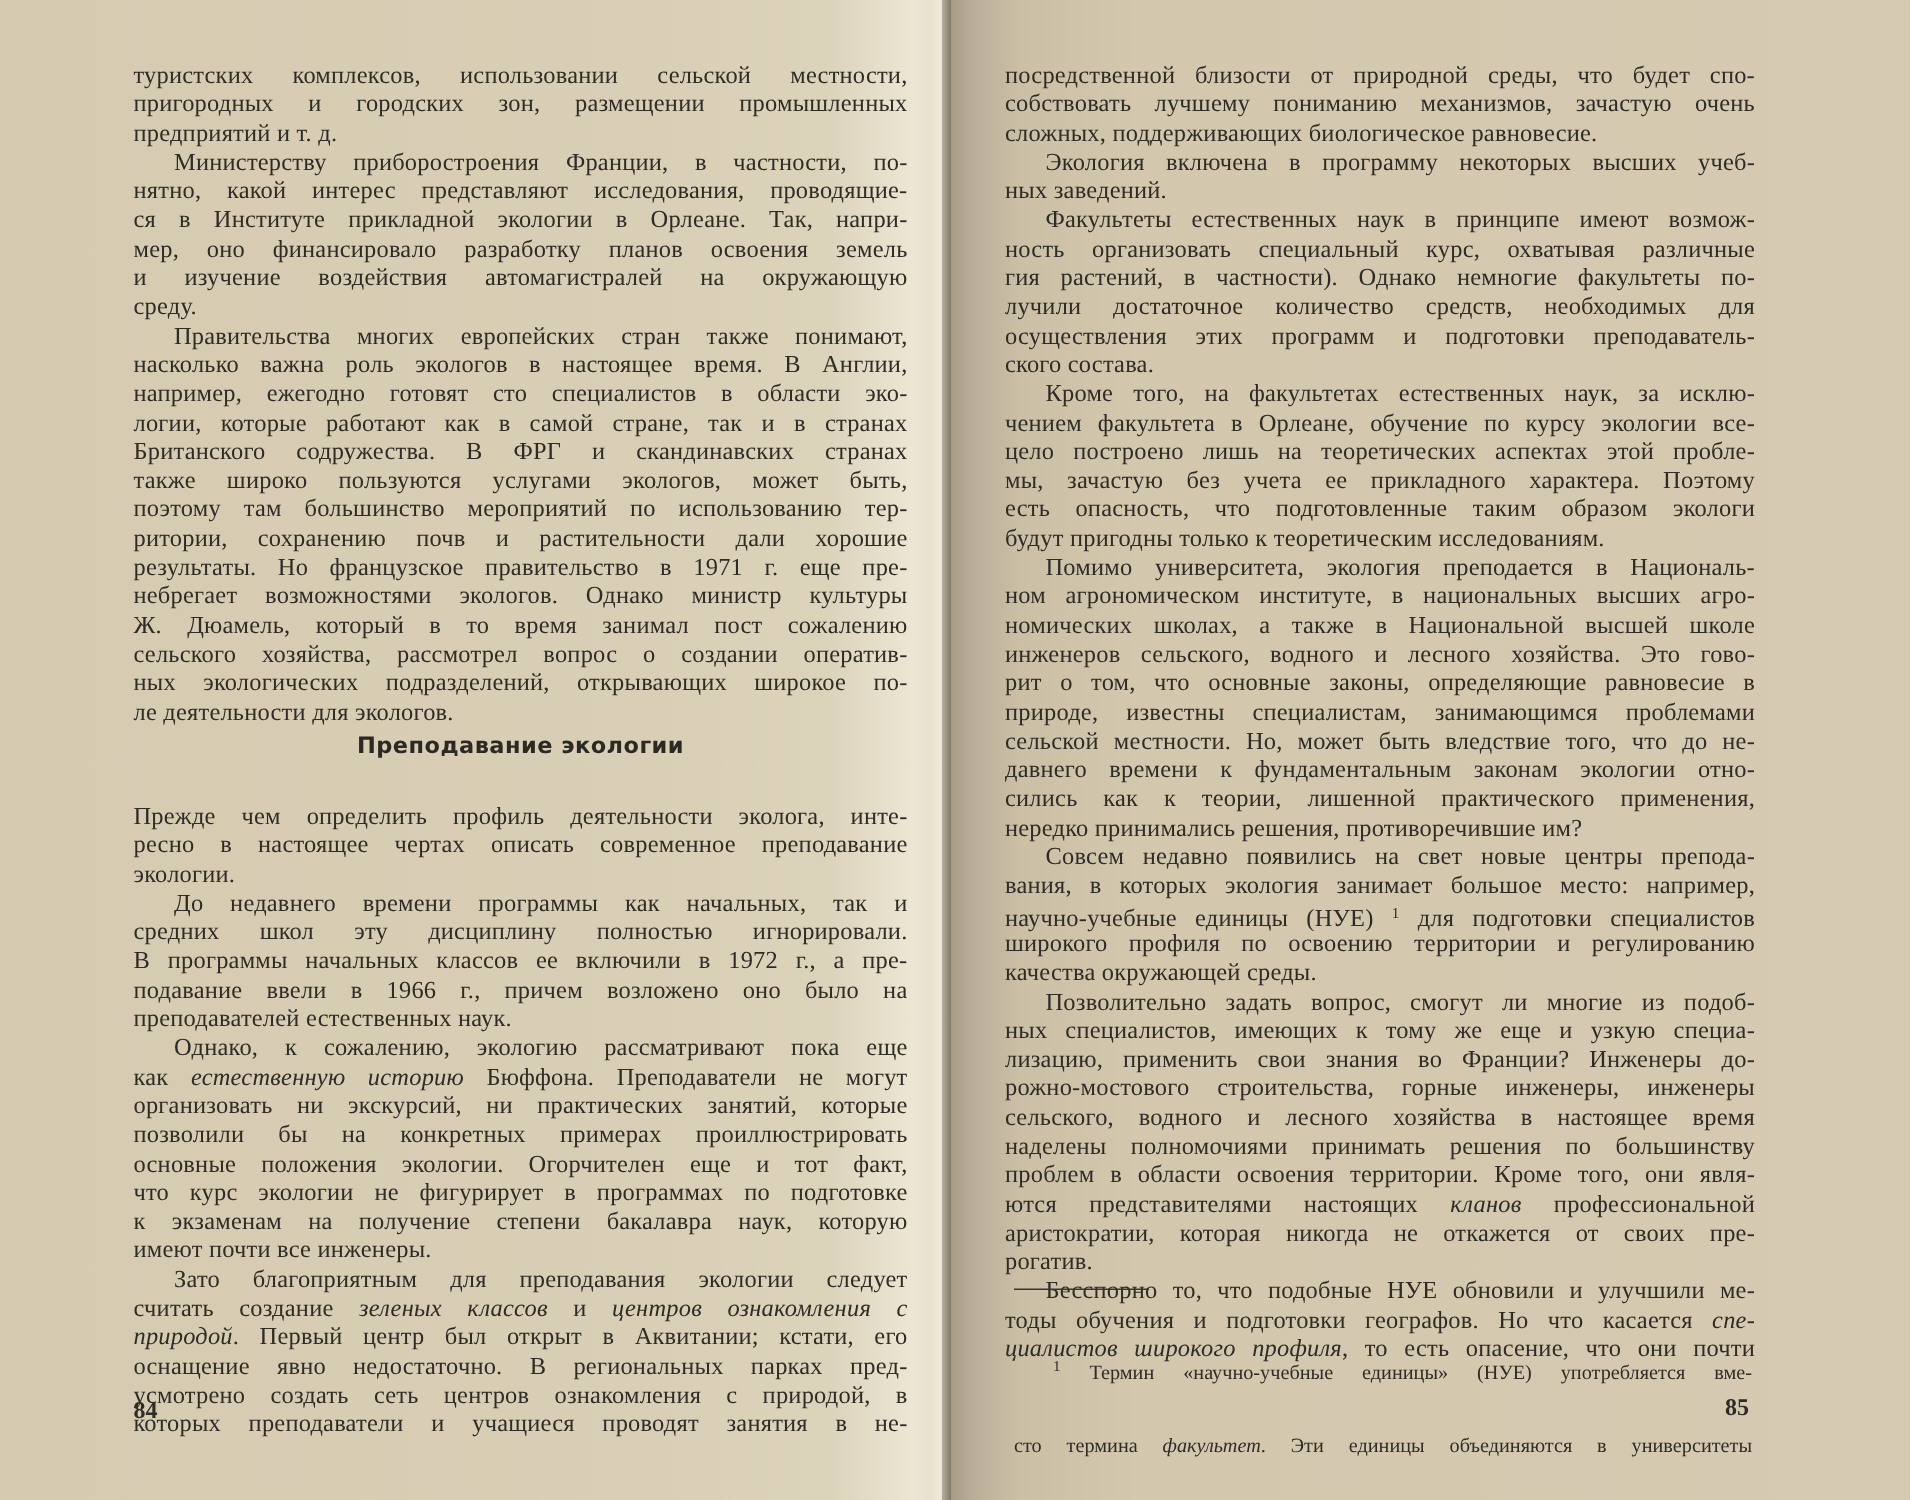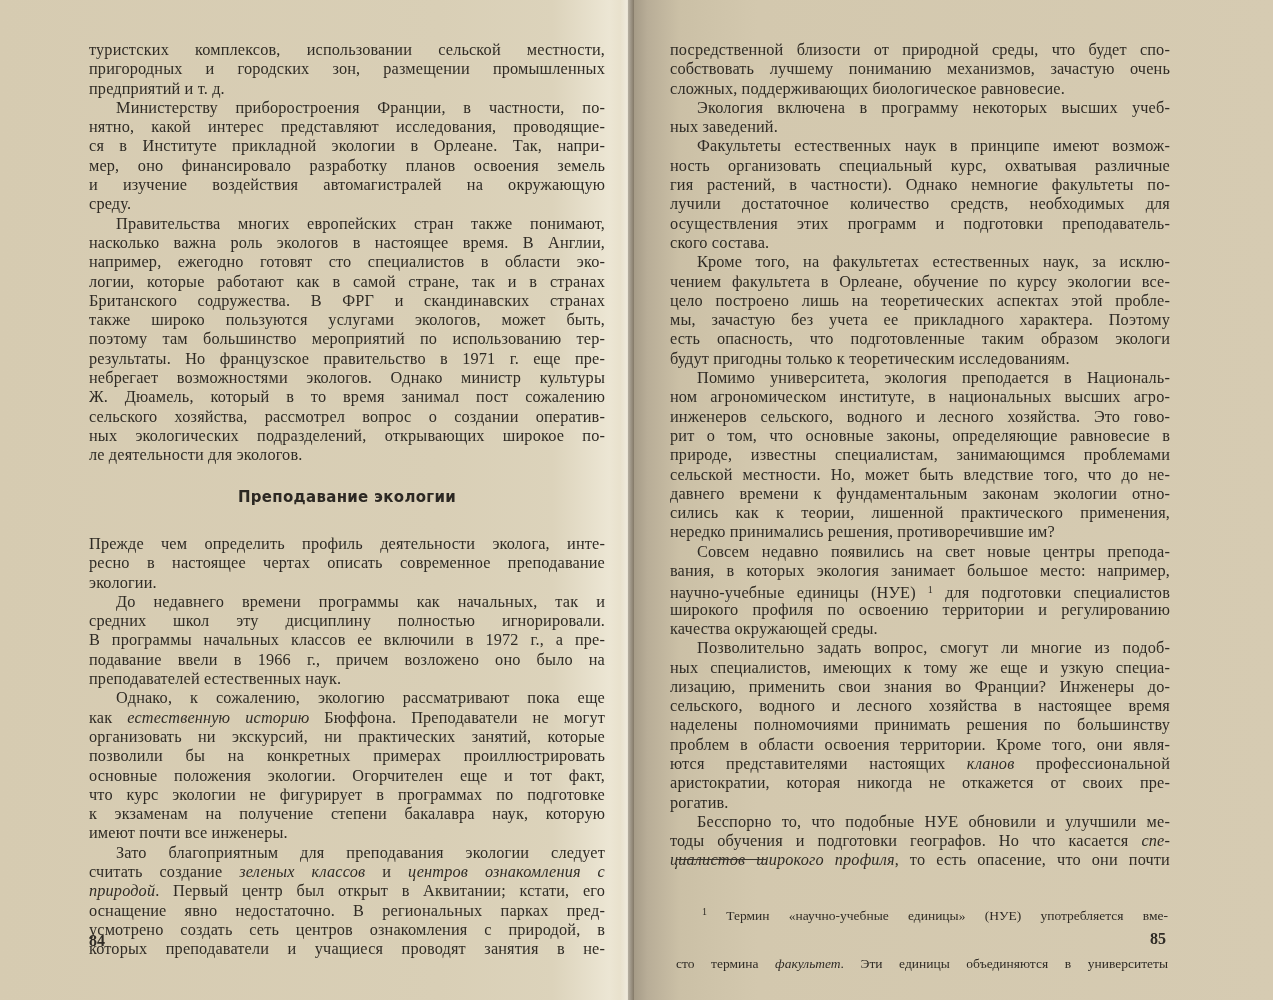--- a/index.html
+++ b/index.html
@@ -80,20 +80,21 @@
         <span class="line">мер, оно финансировало разработку планов освоения земель</span>
         <span class="line">и изучение воздействия автомагистралей на окружающую</span>
         <span class="line last">среду.</span>
         <span class="line indent">Правительства многих европейских стран также понимают,</span>
         <span class="line">насколько важна роль экологов в настоящее время. В Англии,</span>
         <span class="line">например, ежегодно готовят сто специалистов в области эко-</span>
         <span class="line">логии, которые работают как в самой стране, так и в странах</span>
         <span class="line">Британского содружества. В ФРГ и скандинавских странах</span>
         <span class="line">также широко пользуются услугами экологов, может быть,</span>
         <span class="line">поэтому там большинство мероприятий по использованию тер-</span>
+        <span class="line">ритории, сохранению почв и растительности дали хорошие</span>
         <span class="line">результаты. Но французское правительство в 1971 г. еще пре-</span>
         <span class="line">небрегает возможностями экологов. Однако министр культуры</span>
         <span class="line">Ж. Дюамель, который в то время занимал пост сожалению</span>
         <span class="line">сельского хозяйства, рассмотрел вопрос о создании оператив-</span>
         <span class="line">ных экологических подразделений, открывающих широкое по-</span>
         <span class="line last">ле деятельности для экологов.</span>
       </div>
     <div class="heading">Преподавание экологии</div>
     <div class="text-block left-text left-text-2">
         <span class="line">Прежде чем определить профиль деятельности эколога, инте-</span>
@@ -138,35 +139,37 @@
       <span class="line">осуществления этих программ и подготовки преподаватель-</span>
       <span class="line last">ского состава.</span>
       <span class="line indent">Кроме того, на факультетах естественных наук, за исклю-</span>
       <span class="line">чением факультета в Орлеане, обучение по курсу экологии все-</span>
       <span class="line">цело построено лишь на теоретических аспектах этой пробле-</span>
       <span class="line">мы, зачастую без учета ее прикладного характера. Поэтому</span>
       <span class="line">есть опасность, что подготовленные таким образом экологи</span>
       <span class="line last">будут пригодны только к теоретическим исследованиям.</span>
       <span class="line indent">Помимо университета, экология преподается в Националь-</span>
       <span class="line">ном агрономическом институте, в национальных высших агро-</span>
+      <span class="line">номических школах, а также в Национальной высшей школе</span>
       <span class="line">инженеров сельского, водного и лесного хозяйства. Это гово-</span>
       <span class="line">рит о том, что основные законы, определяющие равновесие в</span>
       <span class="line">природе, известны специалистам, занимающимся проблемами</span>
       <span class="line">сельской местности. Но, может быть вледствие того, что до не-</span>
       <span class="line">давнего времени к фундаментальным законам экологии отно-</span>
       <span class="line">сились как к теории, лишенной практического применения,</span>
       <span class="line last">нередко принимались решения, противоречившие им?</span>
       <span class="line indent">Совсем недавно появились на свет новые центры препода-</span>
       <span class="line">вания, в которых экология занимает большое место: например,</span>
       <span class="line">научно-учебные единицы (НУЕ) <span class="sup">1</span> для подготовки специалистов</span>
       <span class="line">широкого профиля по освоению территории и регулированию</span>
       <span class="line last">качества окружающей среды.</span>
       <span class="line indent">Позволительно задать вопрос, смогут ли многие из подоб-</span>
       <span class="line">ных специалистов, имеющих к тому же еще и узкую специа-</span>
       <span class="line">лизацию, применить свои знания во Франции? Инженеры до-</span>
+      <span class="line">рожно-мостового строительства, горные инженеры, инженеры</span>
       <span class="line">сельского, водного и лесного хозяйства в настоящее время</span>
       <span class="line">наделены полномочиями принимать решения по большинству</span>
       <span class="line">проблем в области освоения территории. Кроме того, они явля-</span>
       <span class="line">ются представителями настоящих <span class="em">кланов</span> профессиональной</span>
       <span class="line">аристократии, которая никогда не откажется от своих пре-</span>
       <span class="line last">рогатив.</span>
       <span class="line indent">Бесспорно то, что подобные НУЕ обновили и улучшили ме-</span>
       <span class="line">тоды обучения и подготовки географов. Но что касается <span class="em">спе-</span></span>
       <span class="line"><span class="em">циалистов широкого профиля</span>, то есть опасение, что они почти</span>
     </div>

